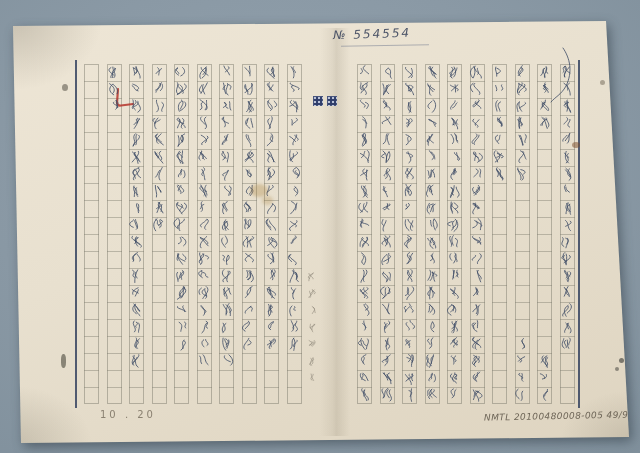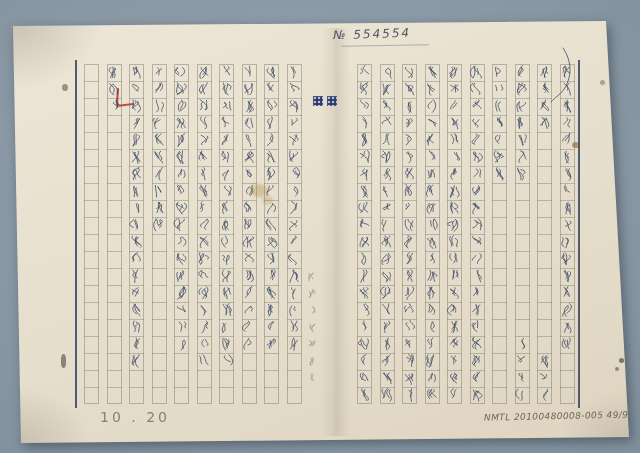--- a/index.html
+++ b/index.html
@@ -41,21 +41,21 @@
     border-bottom:1px solid rgba(128,126,112,.50);
     background:repeating-linear-gradient(to bottom, rgba(0,0,0,0) 0px 16px, rgba(128,126,112,.45) 16px 17px);
   }
   #handwriting{position:absolute;left:0;top:0;}
   .ink{fill:none;stroke:#414e68;stroke-width:1;opacity:.82;stroke-linecap:round;}
   .brand-ink{fill:none;stroke:#8d8678;stroke-width:.7;opacity:.85;stroke-linecap:round;}
   .red-ink{fill:none;stroke:#b5342a;stroke-width:2.2;opacity:.85;stroke-linecap:round;}
   .pencil-text{position:absolute;color:#4e5669;font-style:italic;}
   #catalog-number-label{left:333px;top:27px;font-size:12px;letter-spacing:2px;transform:rotate(-2deg);}
   #catalog-underline{position:absolute;left:341px;top:45px;width:88px;height:1px;background:#7a8294;opacity:.55;transform:rotate(-1deg);}
-  #paper-spec-label{position:absolute;left:100px;top:409px;font-size:14px;letter-spacing:3px;color:#8a8171;}
+  #paper-spec-label{position:absolute;left:100px;top:409px;font-size:10px;letter-spacing:3px;color:#8a8171;}
   #archive-code-label{left:484px;top:411px;font-size:9px;letter-spacing:.4px;color:#6d6557;transform:rotate(-1.2deg);}
   .stamp{
     position:absolute;width:10px;height:10px;top:96px;
     background-color:#2f3d6a;
     background-image:radial-gradient(#b9c2d8 .8px, rgba(0,0,0,0) 1.6px);
     background-size:4px 4px;
     box-shadow:inset 0 0 0 1px rgba(255,255,255,.12);
   }
   #registration-stamp-1{left:313px;}
   #registration-stamp-2{left:327px;}

